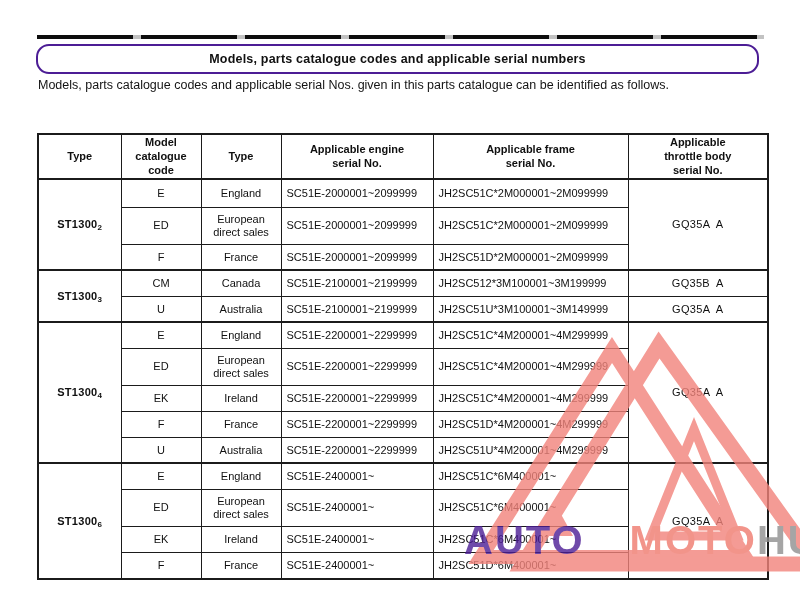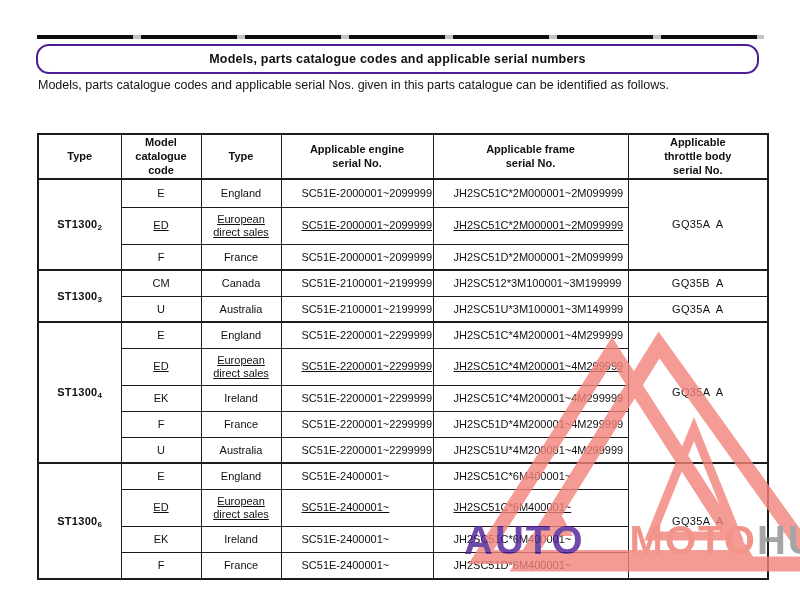--- a/index.html
+++ b/index.html
@@ -25,26 +25,26 @@
     font-size:11px; color:#101010;
   }
   table.models, table.models td, table.models th { border:1px solid #1b1b1b; }
   table.models { border-width:2px; }
   th {
     font-weight:bold; text-align:center; vertical-align:middle;
     white-space:pre-line; line-height:1.25; padding:1px 2px;
   }
   td { text-align:center; vertical-align:middle; padding:1px 3px; line-height:1.15; }
   tr.hdr { height:40px; }
-  tr.h28 { height:28px; } tr.h37 { height:37px;text-decoration:underline; } tr.h26 { height:26px; } tr.h27 { height:27px; }
+  tr.h28 { height:28px; } tr.h37 { height:37px; } tr.h26 { height:26px; } tr.h27 { height:27px; }
   tr.grp > td { border-top:2px solid #1b1b1b; }
   tr.hdr > th { border-bottom:2px solid #1b1b1b; }
   td.model { font-weight:bold; letter-spacing:.3px;margin-top:44px; }
   td.model .sub { font-size:8px; position:relative; top:2px; }
-  td.serial { text-align:left; padding-left:20px; white-space:nowrap; }
+  td.serial { text-align:left; padding-left:5px; white-space:nowrap; }
   td.throttle { white-space:pre; letter-spacing:.3px; }
   
   .wm { position:absolute; inset:0; opacity:.8; pointer-events:none; }
   .wm svg { position:absolute; left:0; top:0; }
   .wm-text {
     position:absolute; left:464px; top:518px;
     font-weight:bold; font-size:40px; letter-spacing:2px; white-space:nowrap;
     font-family:"Liberation Sans", sans-serif;
   }
   .wm-amber  { color:#4c1d95; }

